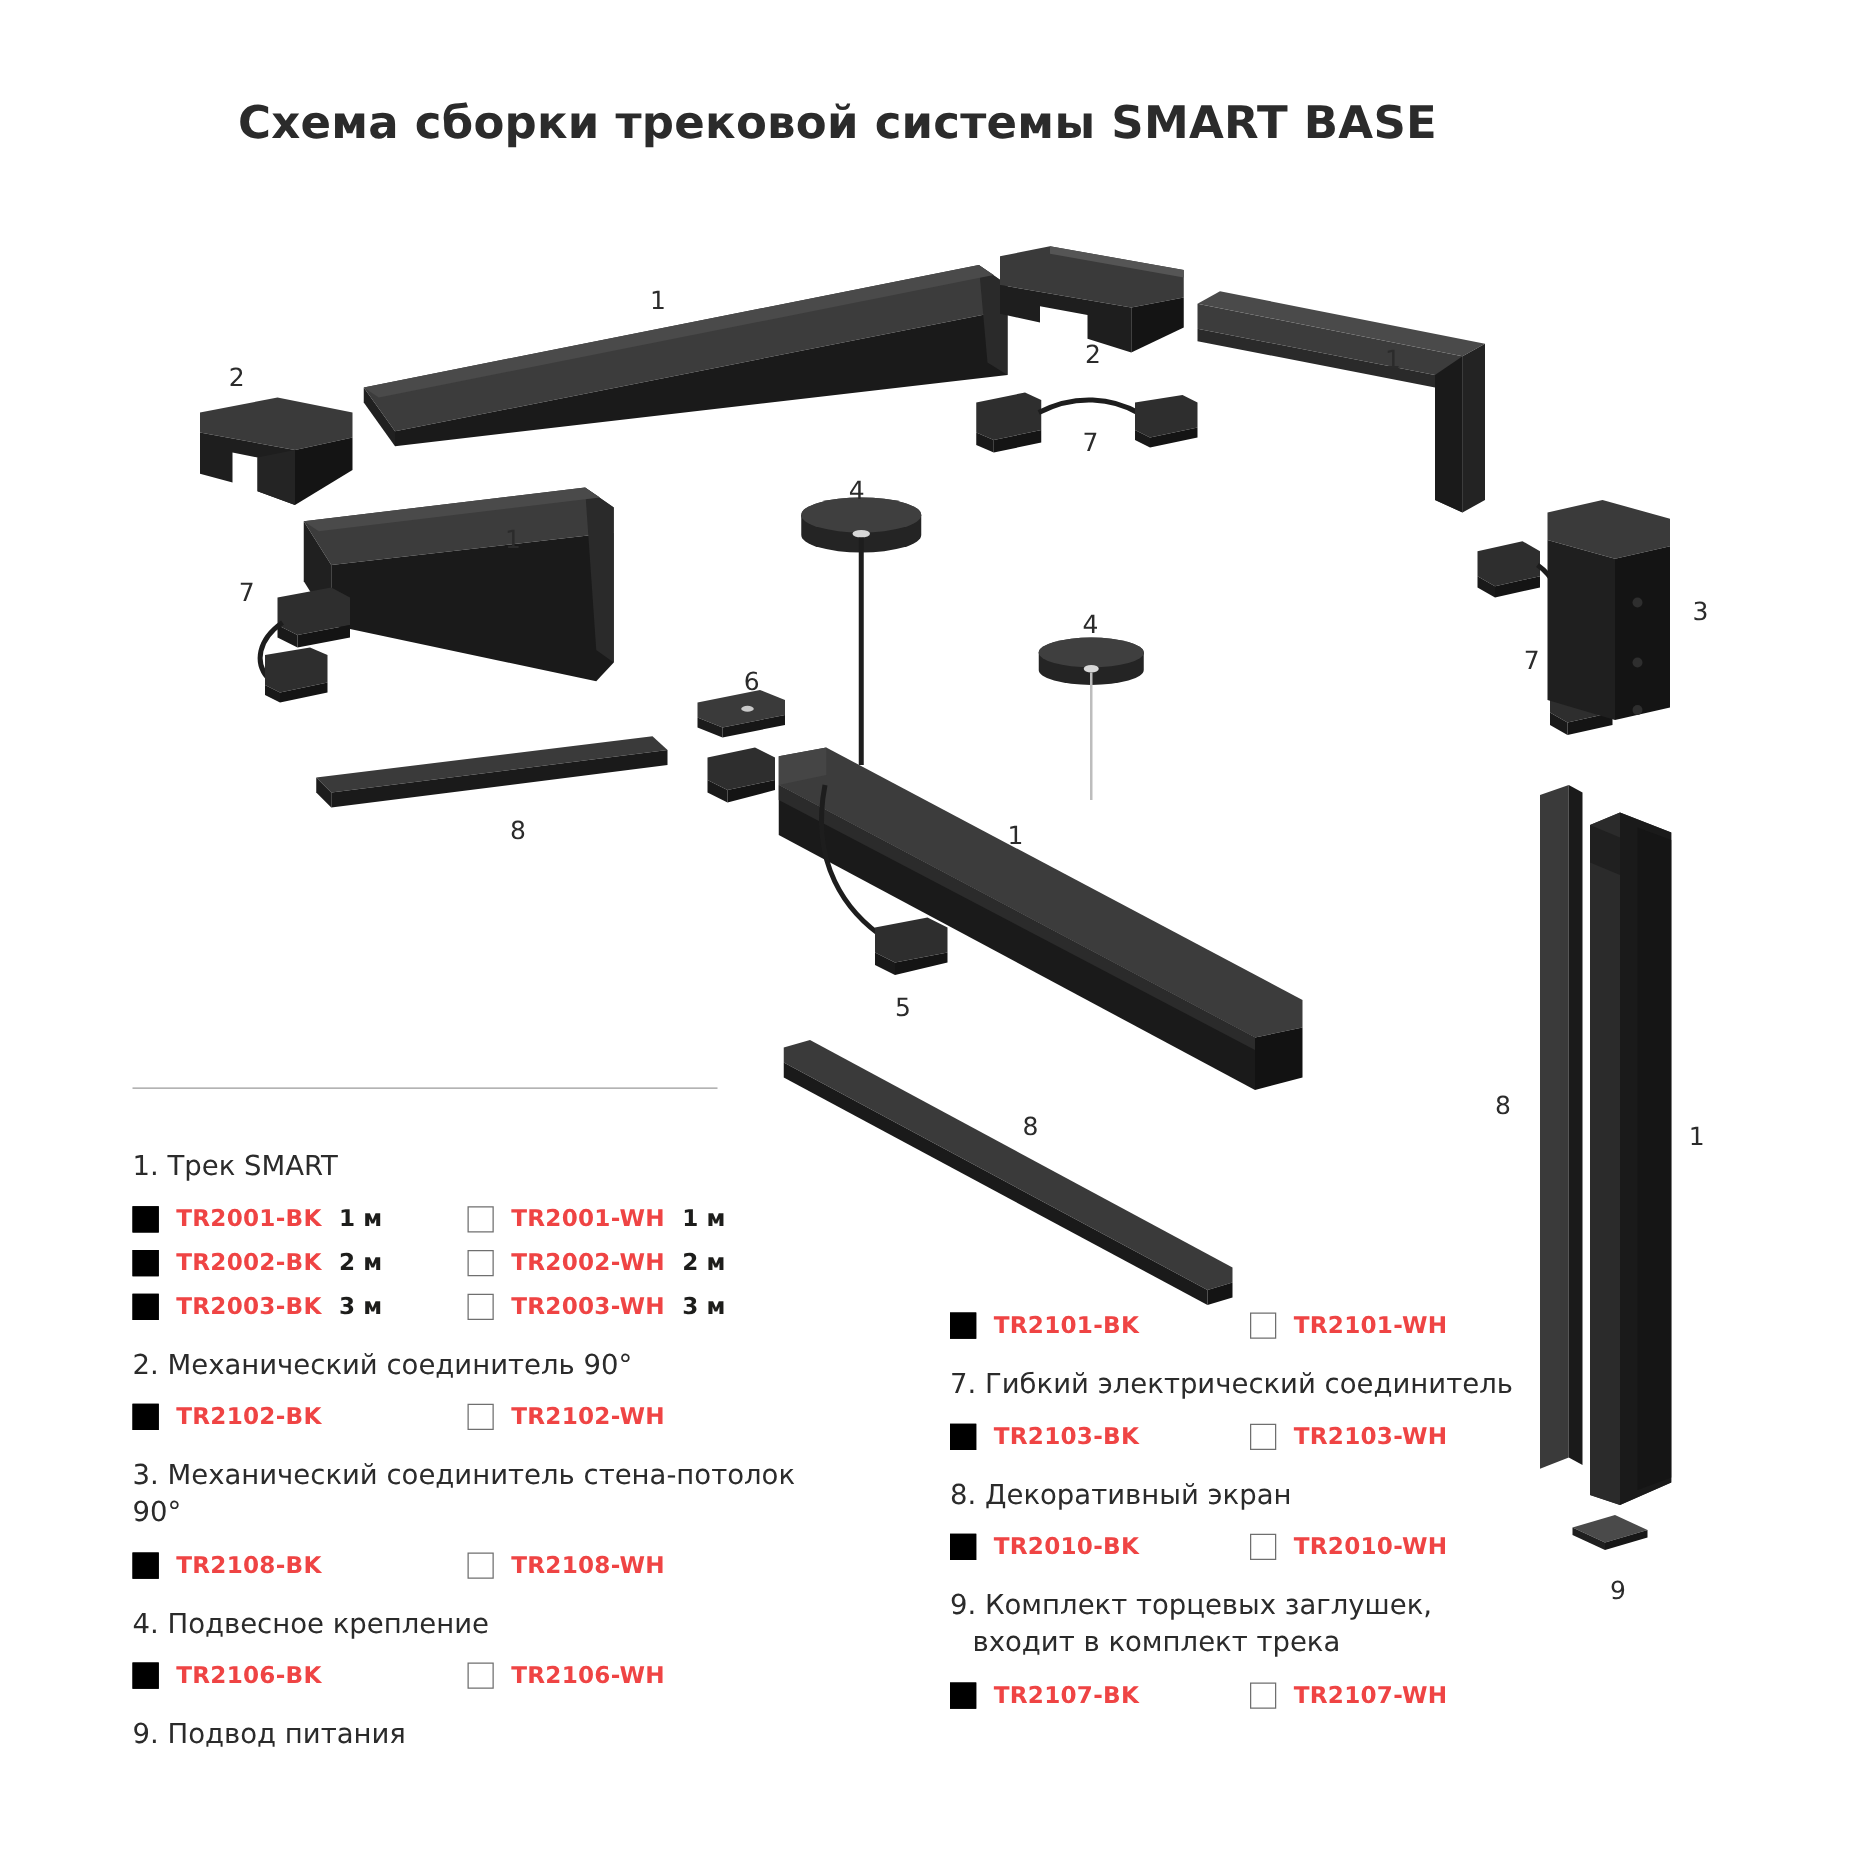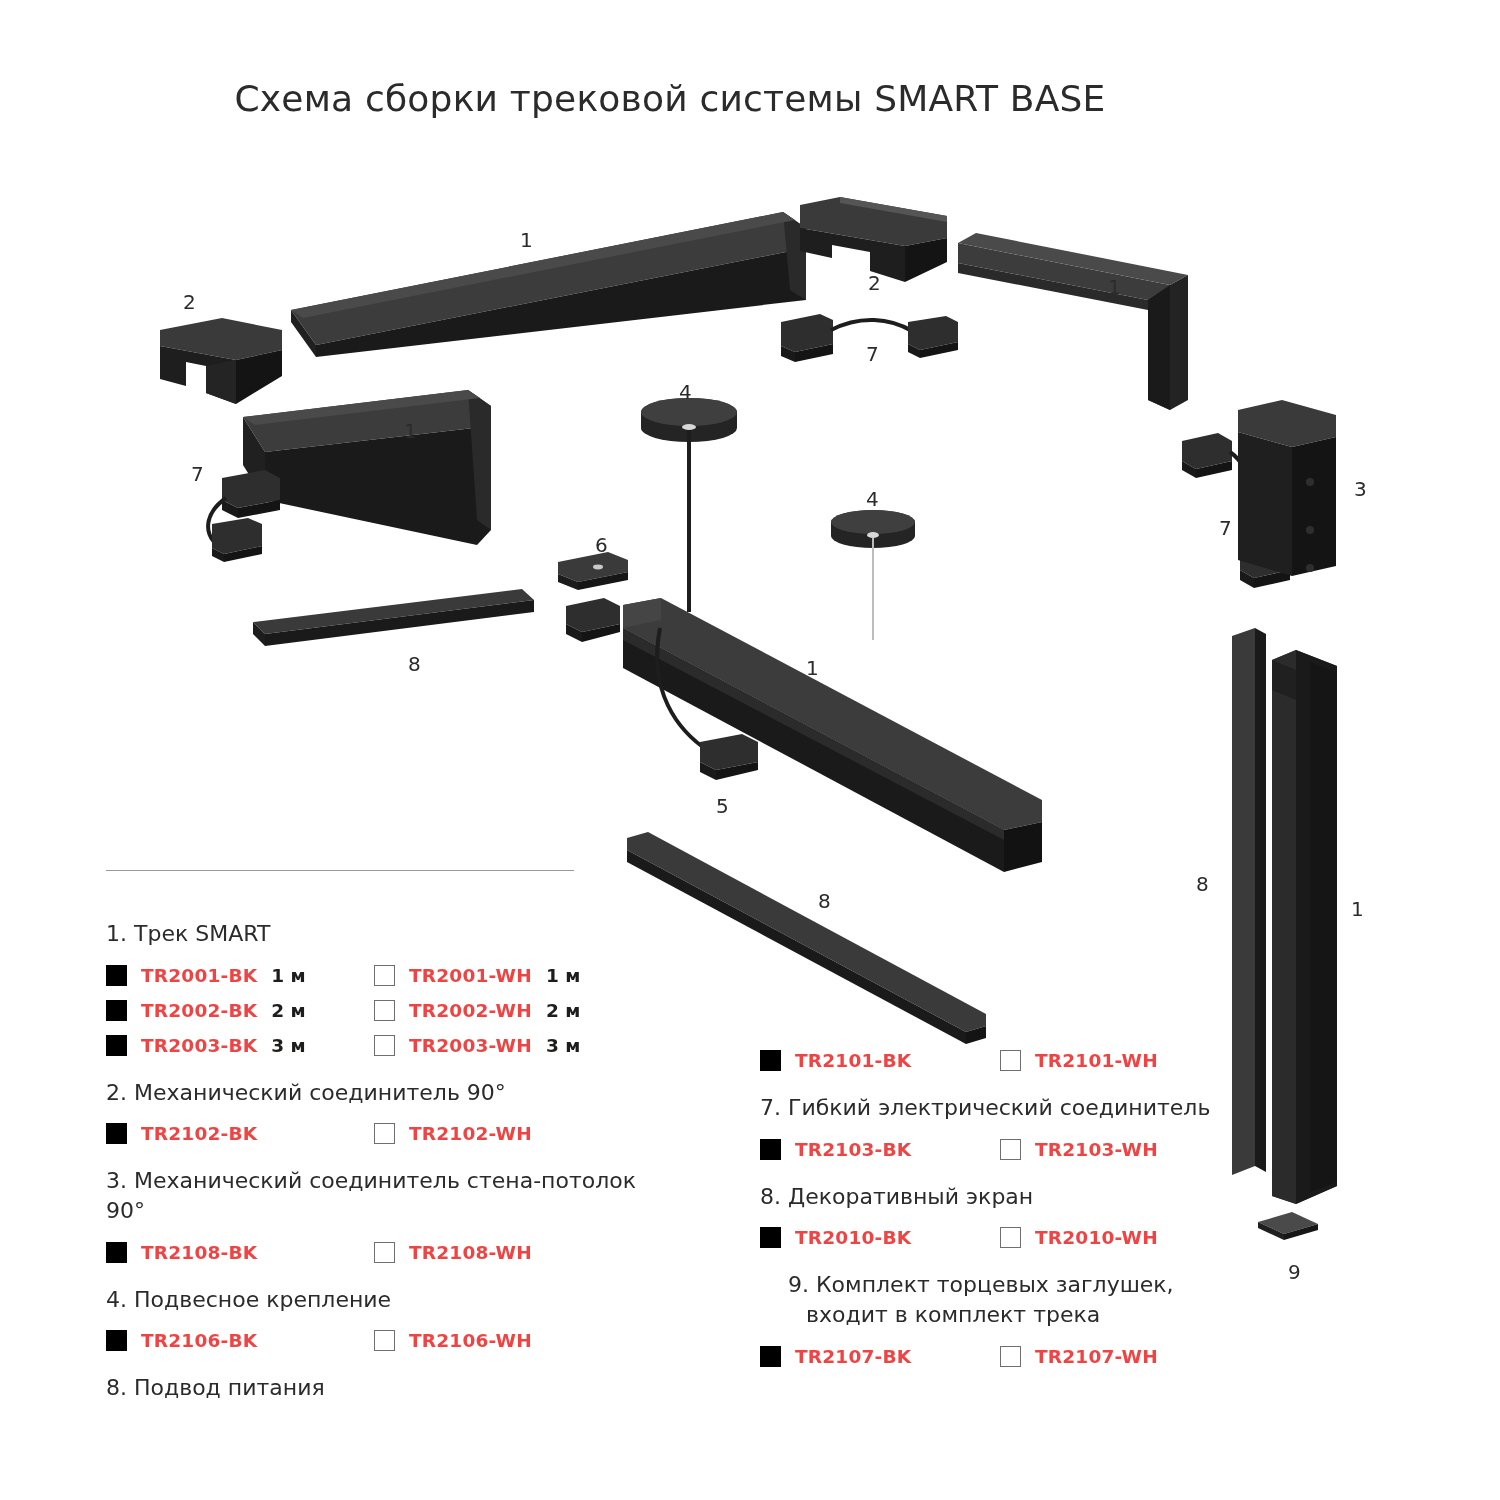--- a/index.html
+++ b/index.html
@@ -15,21 +15,21 @@
     color: #1d1d1b;
     overflow: hidden;
   }
   #title {
     position: absolute;
     top: 78px;
     left: 0;
     width: 1340px;
     text-align: center;
     font-size: 36px;
-    font-weight: 400;
+    font-weight: 700;
     letter-spacing: 0.2px;
     color: #2b2b2b;
   }
   #diagram {
     position: absolute;
     top: 0;
     left: 0;
     width: 1500px;
     height: 1500px;
     pointer-events: none;
@@ -63,21 +63,20 @@
   .sect-title {
     font-size: 22px;
     color: #2b2b2b;
     margin: 0 0 16px 0;
     line-height: 1.35;
     font-weight: 400;
   }
   .sect-title.indent2 {
     padding-left: 18px;
     text-indent: -18px;
-    margin-left: 28px;
   }
   .codes {
     display: block;
     margin: 0 0 22px 0;
   }
   .coderow {
     display: flex;
     align-items: center;
     margin-bottom: 14px;
   }
@@ -381,21 +380,21 @@
         <span class="sw bk"></span>
         <span class="code">TR2106-BK</span>
       </span>
       <span class="codecell">
         <span class="sw wh"></span>
         <span class="code">TR2106-WH</span>
       </span>
     </div>
   </div>
 
-  <div class="sect-title">8. Подвод питания</div>
+  <div class="sect-title">9. Подвод питания</div>
 </div>
 
 <div id="legend-right">
 
   <div class="codes">
     <div class="coderow">
       <span class="codecell c1r">
         <span class="sw bk"></span>
         <span class="code">TR2101-BK</span>
       </span>

